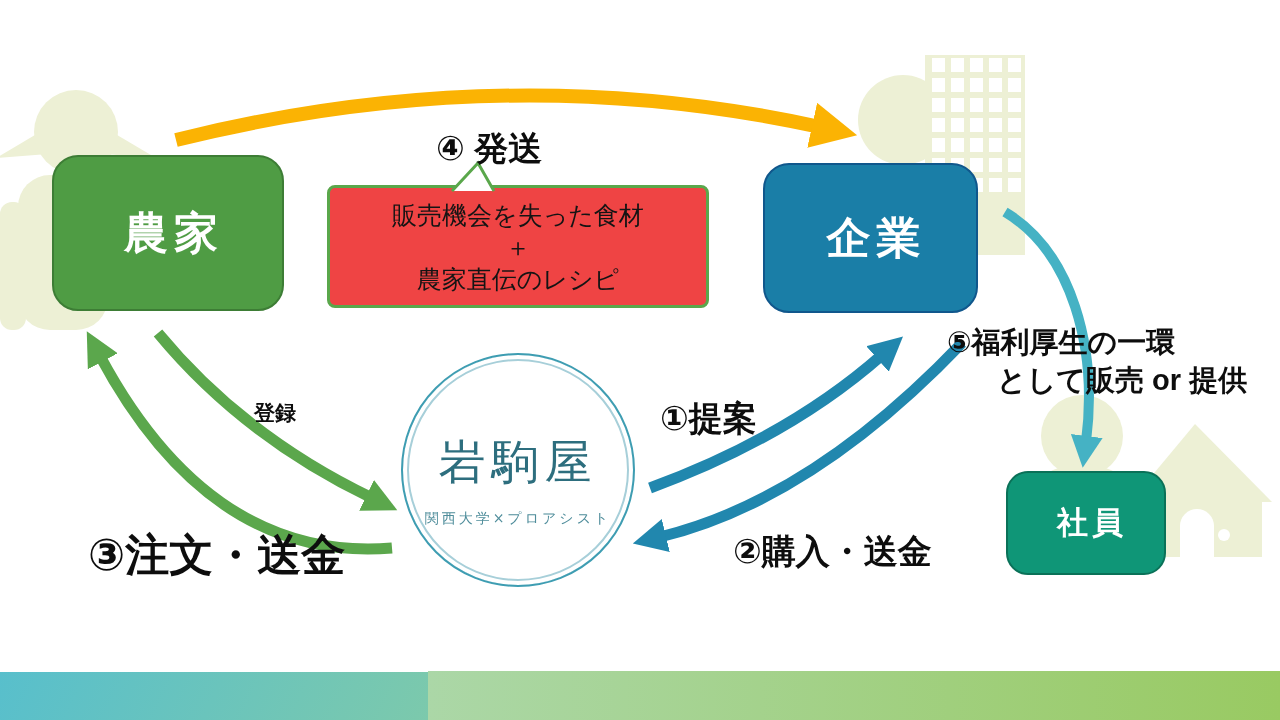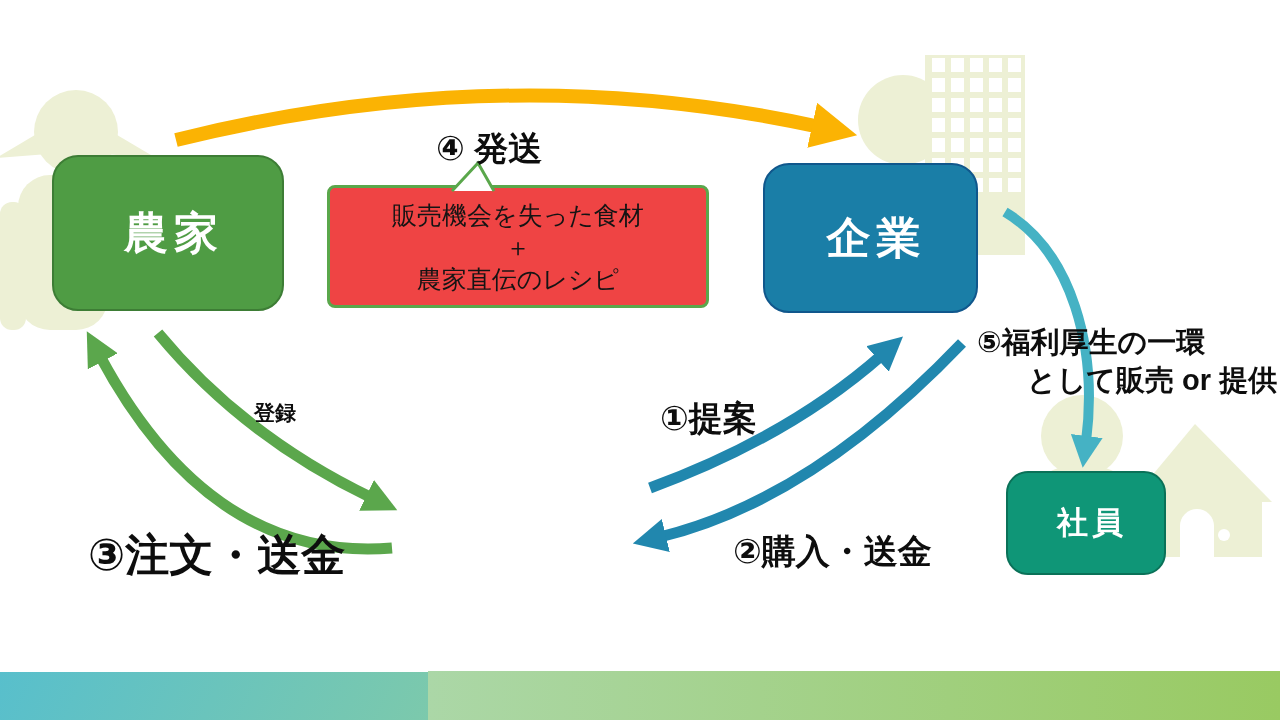--- a/index.html
+++ b/index.html
@@ -21,21 +21,21 @@
              background:#ef4444; border:3px solid #5AA74B; border-radius:8px;
              display:flex; flex-direction:column; align-items:center; justify-content:center;
              color:#141414; font-size:25px; line-height:1.28; text-align:center; }
 
   .flow-label { position:absolute; color:#0d0d0d; font-weight:bold; white-space:nowrap; }
   .lbl-shipping { left:436px; top:126px;  font-size:34px; }
   .lbl-register { left:254px; top:399px;  font-size:21px; }
   .lbl-order    { left:88px;  top:526px;  font-size:44px; }
   .lbl-proposal { left:660px; top:396px;  font-size:34px; }
   .lbl-purchase { left:694px; top:529px;  font-size:34px;margin-left:39px; }
-  .lbl-welfare  { left:977px; top:324px;  font-size:29px; line-height:1.3; white-space:nowrap; }
+  .lbl-welfare  { left:947px; top:324px;  font-size:29px; line-height:1.3; white-space:nowrap; }
   .lbl-welfare .l2 { display:block; padding-left:50px; }
 
   .logo-circle { position:absolute; left:401px; top:353px; width:234px; height:234px;
                  border-radius:50%; background:#fff; border:2px solid #3E9DB2;
                  box-shadow:inset 0 0 0 4px #fff, inset 0 0 0 6px #a7cfd9;
                  display:flex; flex-direction:column; align-items:center; justify-content:center; }
   .logo-title { font-family:"DejaVu Serif","Liberation Serif",serif; font-size:47px;
                 color:#2D6E7E; letter-spacing:6px; margin-top:18px; }
   .logo-sub   { font-family:"DejaVu Serif","Liberation Serif",serif; font-size:14px;
                 color:#4f8d9b; letter-spacing:3px; margin-top:16px; }
@@ -161,20 +161,24 @@
   <div class="callout">
     <span>販売機会を失った食材</span>
     <span>＋</span>
     <span>農家直伝のレシピ</span>
   </div>
   <svg class="layer" viewBox="0 0 1280 720" style="pointer-events:none;">
     <polygon points="452,191 478,163 494,191" fill="#fff"></polygon>
     <path d="M452 191 L478 163 L494 191" fill="none" stroke="#5AA74B" stroke-width="3" stroke-linejoin="miter"></path>
   </svg>
 
+  <div class="logo-circle">
+    <div class="logo-title">岩駒屋</div>
+    <div class="logo-sub">関西大学×プロアシスト</div>
+  </div>
 
   <div class="flow-label lbl-shipping">④ 発送</div>
   <div class="flow-label lbl-register">登録</div>
   <div class="flow-label lbl-order">③注文・送金</div>
   <div class="flow-label lbl-proposal">①提案</div>
   <div class="flow-label lbl-purchase">②購入・送金</div>
   <div class="flow-label lbl-welfare">
     <span class="l1">⑤福利厚生の一環</span>
     <span class="l2">として販売 or 提供</span>
   </div>

